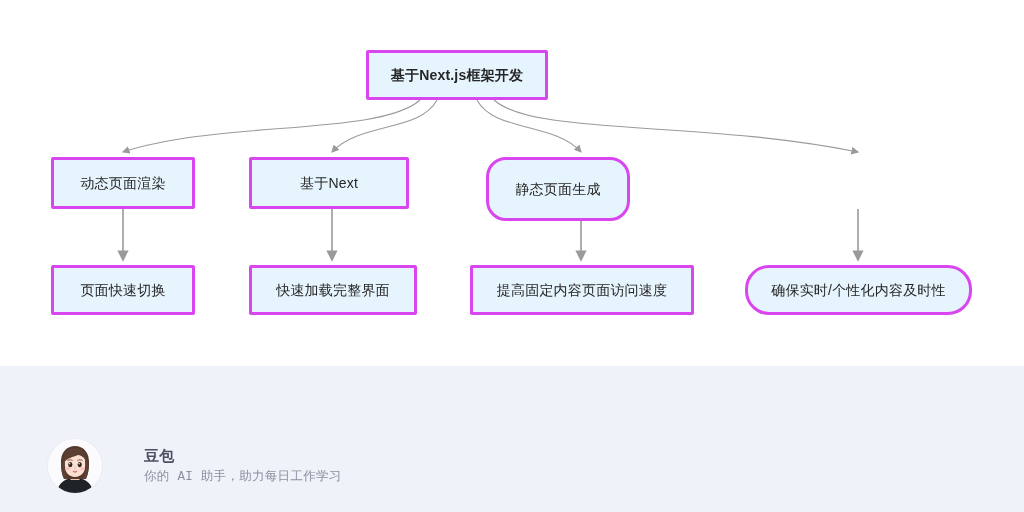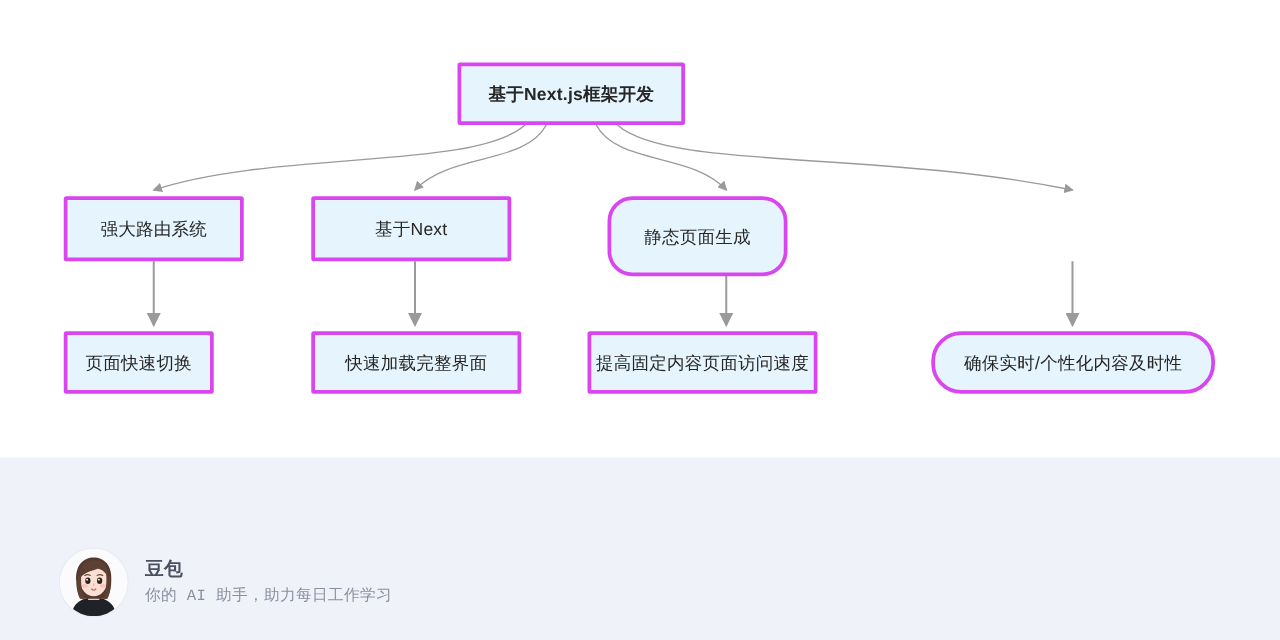--- a/index.html
+++ b/index.html
@@ -63,20 +63,21 @@
     height: 146px;
     background: #f0f2fa;
     display: flex;
     align-items: center;
   }
   #footer-inner {
     display: flex;
     align-items: center;
     margin-left: 48px;
     margin-top: 54px;
+    gap: 28px;
   }
   #avatar-wrap {
     width: 54px;
     height: 54px;
     border-radius: 50%;
     background: #fbfbfd;
     overflow: hidden;
     flex: 0 0 auto;
     position: relative;
     box-shadow: 0 0 0 1px rgba(0,0,0,0.03);
@@ -122,27 +123,27 @@
     <path d="M 494 100 C 534 136, 700 120, 858 152" fill="none" stroke="#9a9a9a" stroke-width="1.1" marker-end="url(#arrow)"></path>
 
     <line x1="123" y1="209" x2="123" y2="260" stroke="#9a9a9a" stroke-width="1.6" marker-end="url(#arrow)"></line>
     <line x1="332" y1="209" x2="332" y2="260" stroke="#9a9a9a" stroke-width="1.6" marker-end="url(#arrow)"></line>
     <line x1="581" y1="209" x2="581" y2="260" stroke="#9a9a9a" stroke-width="1.6" marker-end="url(#arrow)"></line>
     <line x1="858" y1="209" x2="858" y2="260" stroke="#9a9a9a" stroke-width="1.6" marker-end="url(#arrow)"></line>
   </svg>
 
   <div class="node root" style="left:366px; top:50px; width:182px; height:50px;">基于Next.js框架开发</div>
 
-  <div class="node" style="left:51px; top:157px; width:144px; height:52px;">强大路由系统</div>
+  <div class="node" style="left:51px; top:157px; width:144px; height:52px;">动态页面渲染</div>
   <div class="node" style="left:249px; top:157px; width:160px; height:52px;">基于Next</div>
   <div class="node" style="left:486px; top:157px; width:144px; height:64px;border-radius:20px;">静态页面生成</div>
 
-  <div class="node" style="left:51px; top:265px; width:120px; height:50px;">页面快速切换</div>
+  <div class="node" style="left:51px; top:265px; width:144px; height:50px;">页面快速切换</div>
   <div class="node" style="left:249px; top:265px; width:168px; height:50px;">快速加载完整界面</div>
-  <div class="node" style="left:470px; top:265px; width:184px; height:50px;">提高固定内容页面访问速度</div>
+  <div class="node" style="left:470px; top:265px; width:224px; height:50px;">提高固定内容页面访问速度</div>
   <div class="node" style="left:745px; top:265px; width:227px; height:50px;border-radius:24px;">确保实时/个性化内容及时性</div>
 </div>
 
 <div id="footer-bar">
   <div id="footer-inner">
 
     <div id="avatar-wrap">
       <svg width="54" height="54" viewBox="0 0 54 54">
         <rect x="0" y="0" width="54" height="54" fill="#fbfbfd"></rect>
 

